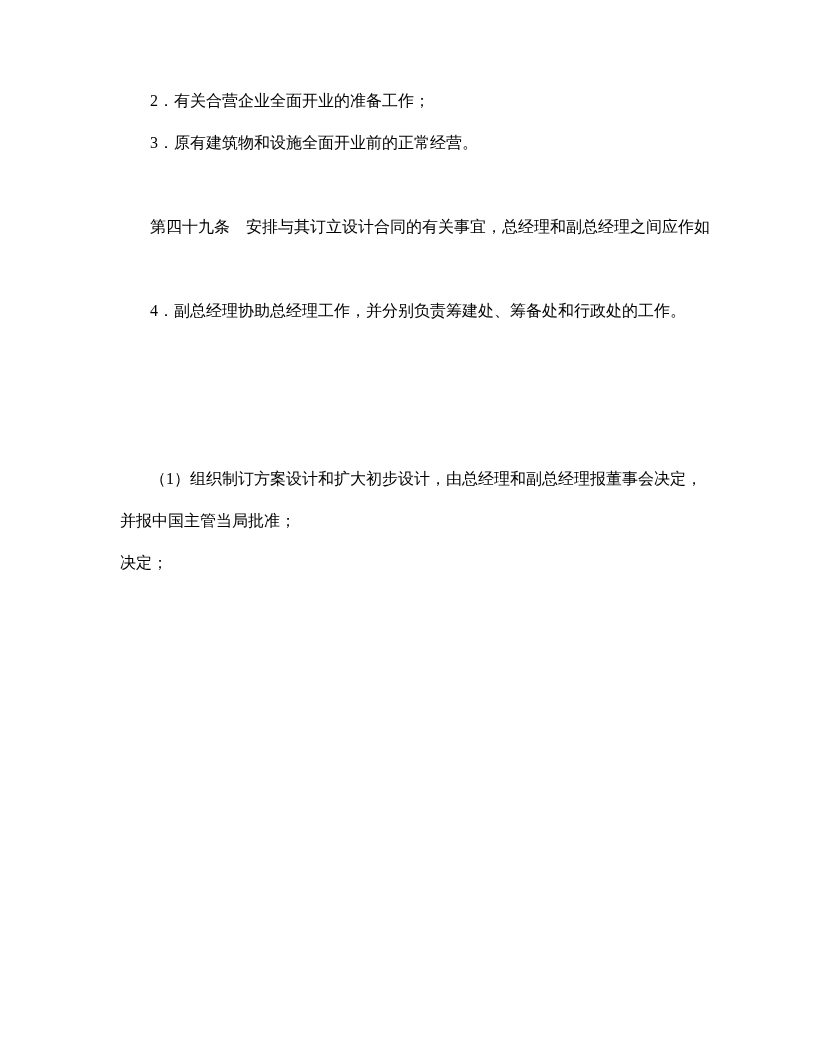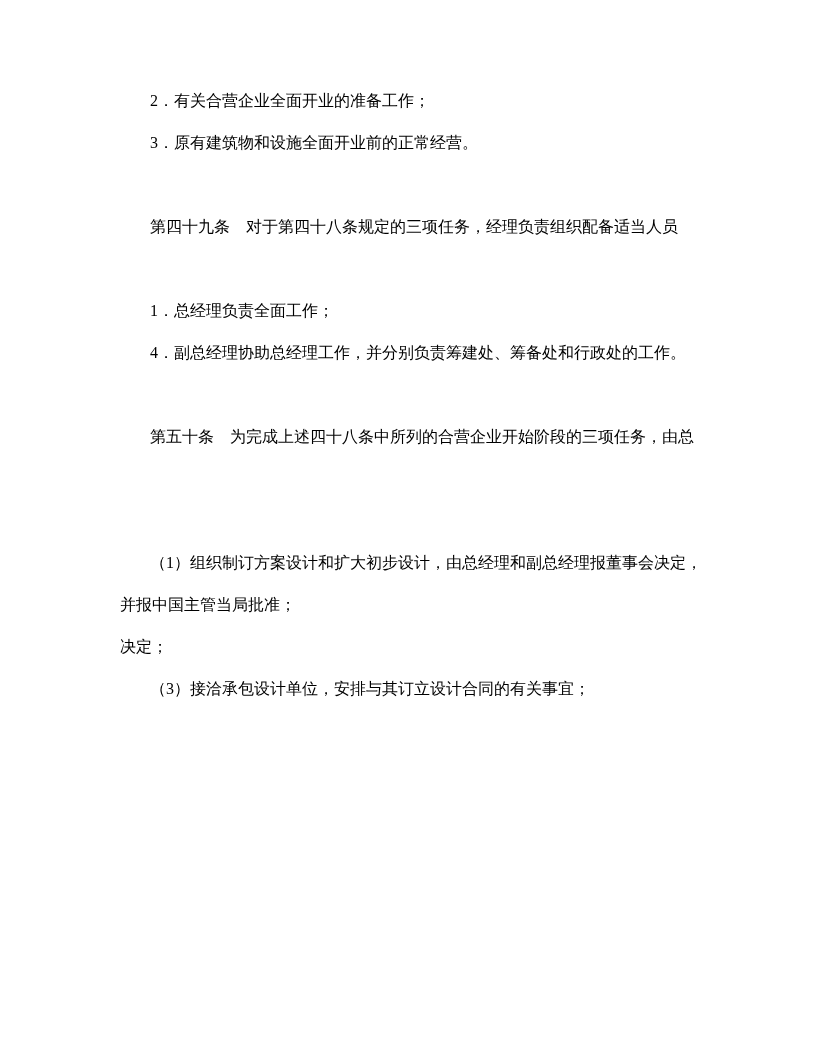--- a/index.html
+++ b/index.html
@@ -35,36 +35,33 @@
 </head>
 <body>
 
 <div class="page">
 
   <div class="line first">2．有关合营企业全面开业的准备工作；</div>
   <div class="line first">3．原有建筑物和设施全面开业前的正常经营。</div>
 
   <div class="blank"></div>
 
-  <div class="line first">第四十九条　对于第四十八条规定的三项任务，经理负责组织配备适当人员</div>
+  <div class="line first">第四十九条　安排与其订立设计合同的有关事宜，总经理和副总经理之间应作如</div>
 
   <div class="blank"></div>
 
-  <div class="line first">1．总经理负责全面工作；</div>
   <div class="line first">4．副总经理协助总经理工作，并分别负责筹建处、筹备处和行政处的工作。</div>
 
   <div class="blank"></div>
 
-  <div class="line first">第五十条　为完成上述四十八条中所列的合营企业开始阶段的三项任务，由总</div>
 
   <div class="blank"></div>
 
 
   <div class="blank"></div>
 
   <div class="line first">（1）组织制订方案设计和扩大初步设计，由总经理和副总经理报董事会决定，</div>
   <div class="line">并报中国主管当局批准；</div>
 
   <div class="line">决定；</div>
 
-  <div class="line first">（3）接洽承包设计单位，安排与其订立设计合同的有关事宜；</div>
 
 </div>
 
 </body></html>

